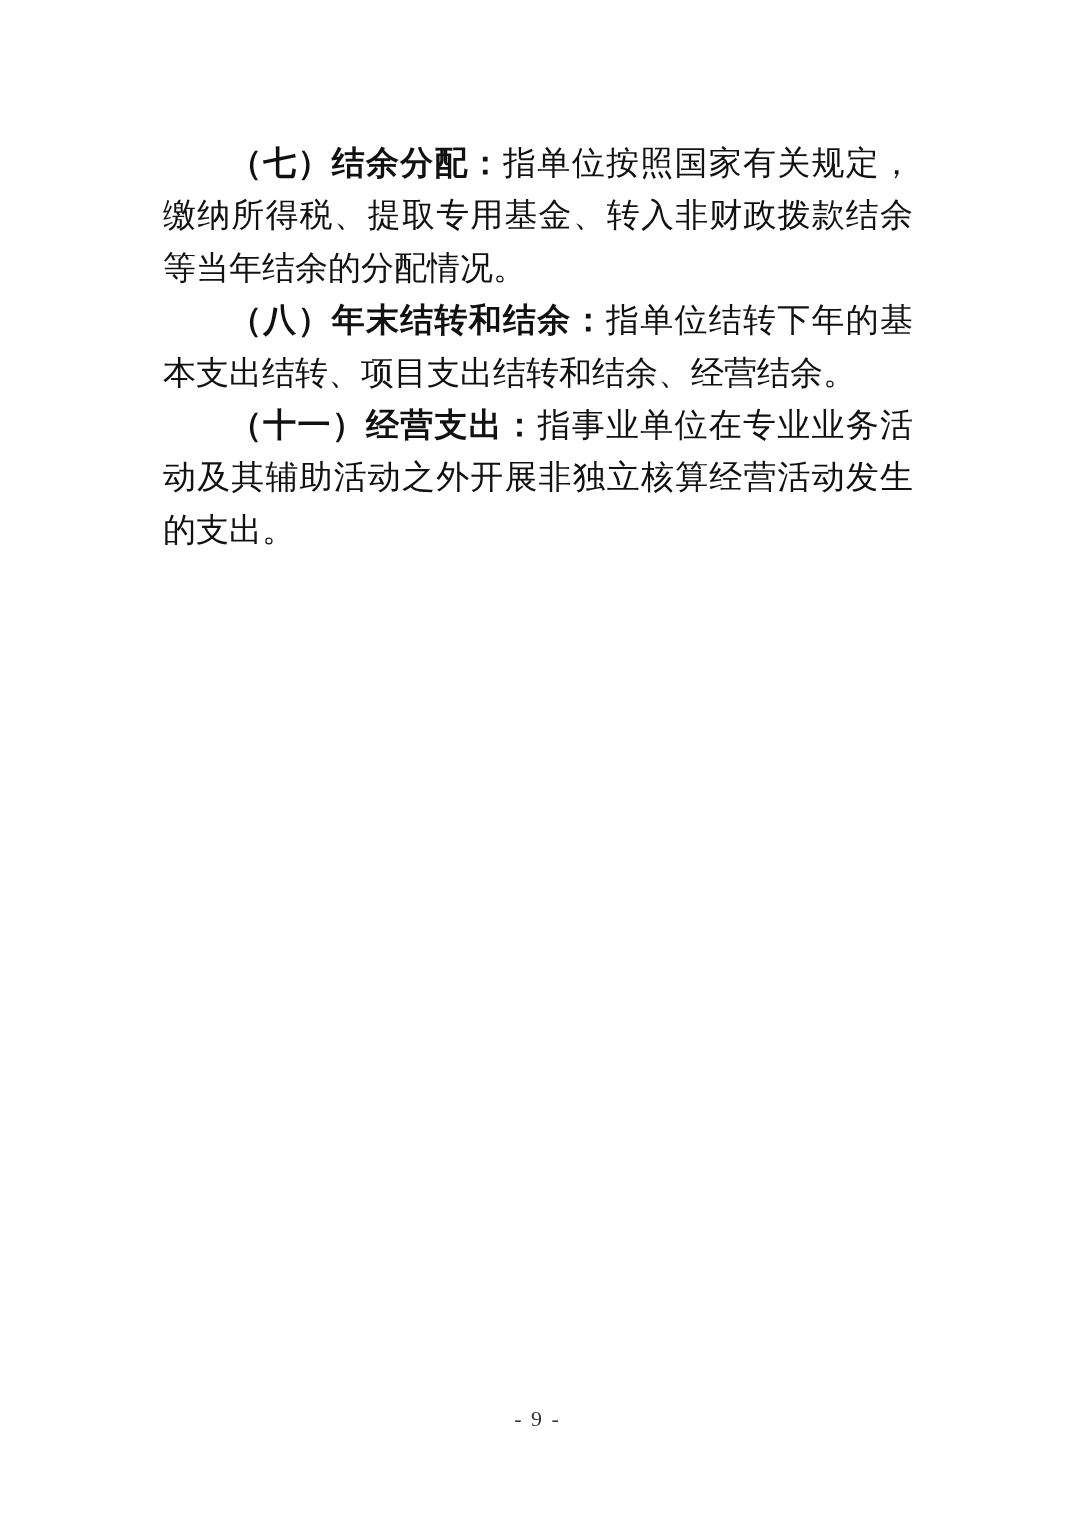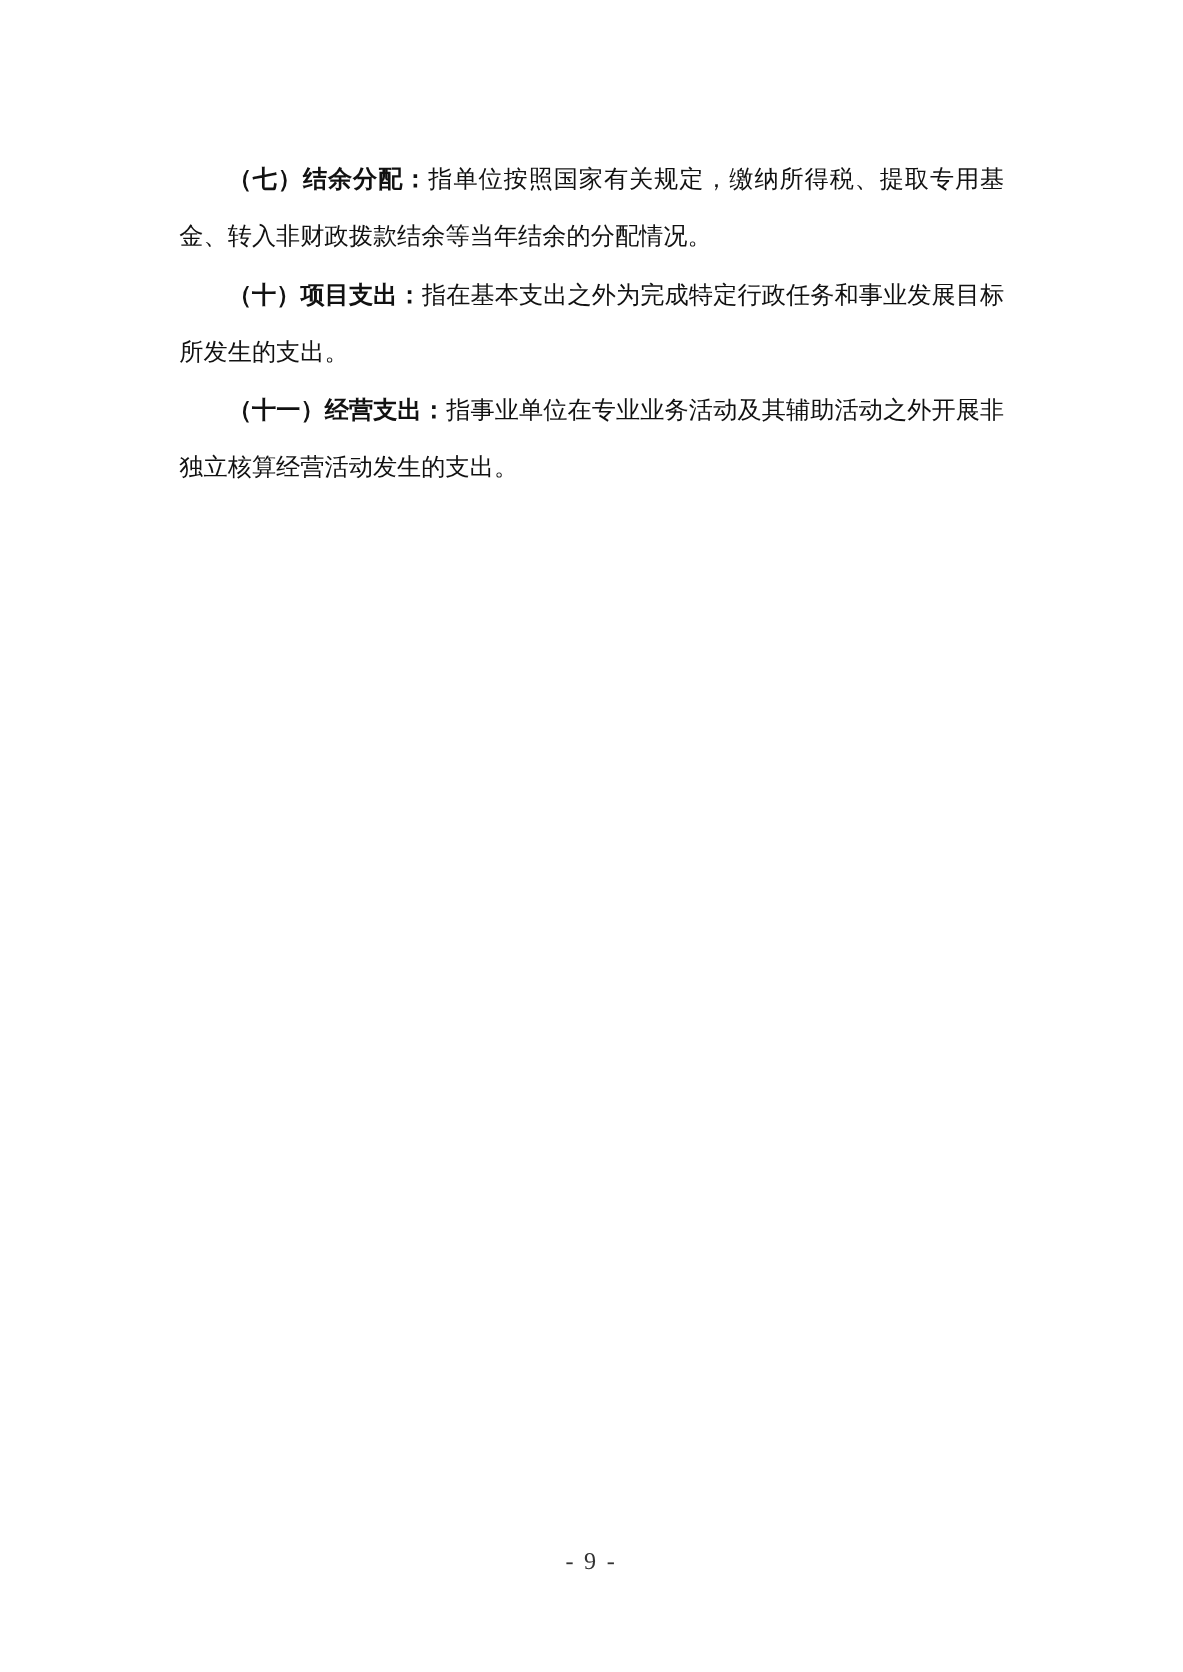--- a/index.html
+++ b/index.html
@@ -18,21 +18,21 @@
   .page {
     position: absolute;
     inset: 0;
     background: #ffffff;
   }
   .content {
     position: absolute;
     left: 163px;
     top: 137px;
     width: 750px;
-    font-size: 22px;
+    font-size: 33px;
     line-height: 52.4px;
     text-align: justify;
     text-justify: inter-character;
     letter-spacing: 0;
   }
   .content p {
     margin: 0;
     padding: 0;
     text-indent: 2em;
     word-break: break-all;
@@ -53,23 +53,23 @@
 </style>
 </head>
 <body>
 
 <div class="page">
 
   <div class="content">
 
     <p><span class="term">（七）结余分配：</span><span>指单位按照国家有关规定，缴纳所得税、提取专用基金、转入非财政拨款结余等当年结余的分配情况。</span></p>
 
+    <p><span class="term">（八）年末结转和结余：</span><span>指单位结转下年的基本支出结转、项目支出结转和结余、经营结余。</span></p>
 
 
-    <p><span class="term">（十）项目支出：</span><span>指在基本支出之外为完成特定行政任务和事业发展目标所发生的支出。</span></p>
 
     <p><span class="term">（十一）经营支出：</span><span>指事业单位在专业业务活动及其辅助活动之外开展非独立核算经营活动发生的支出。</span></p>
 
 
   </div>
 
   <div class="footer">
     <span>- 9 -</span>
   </div>
 

